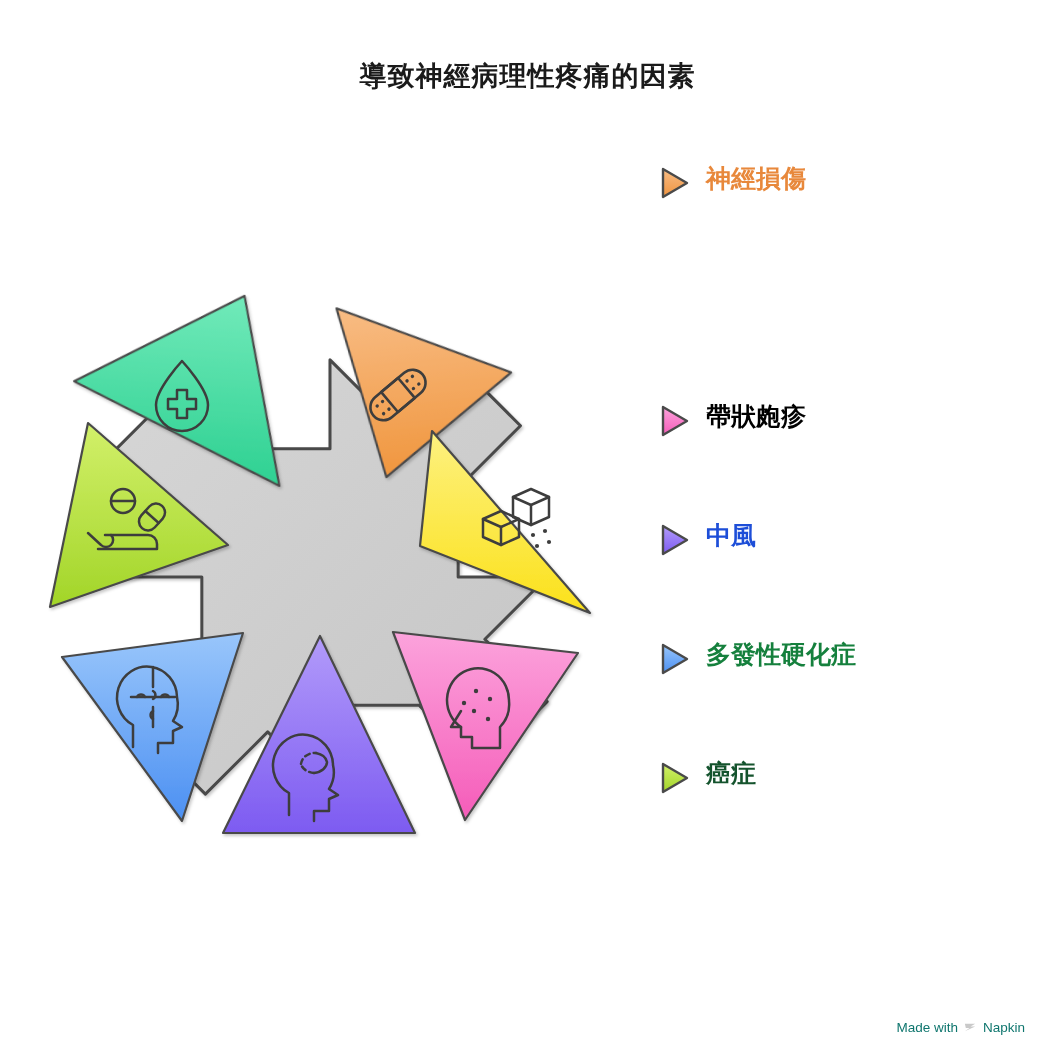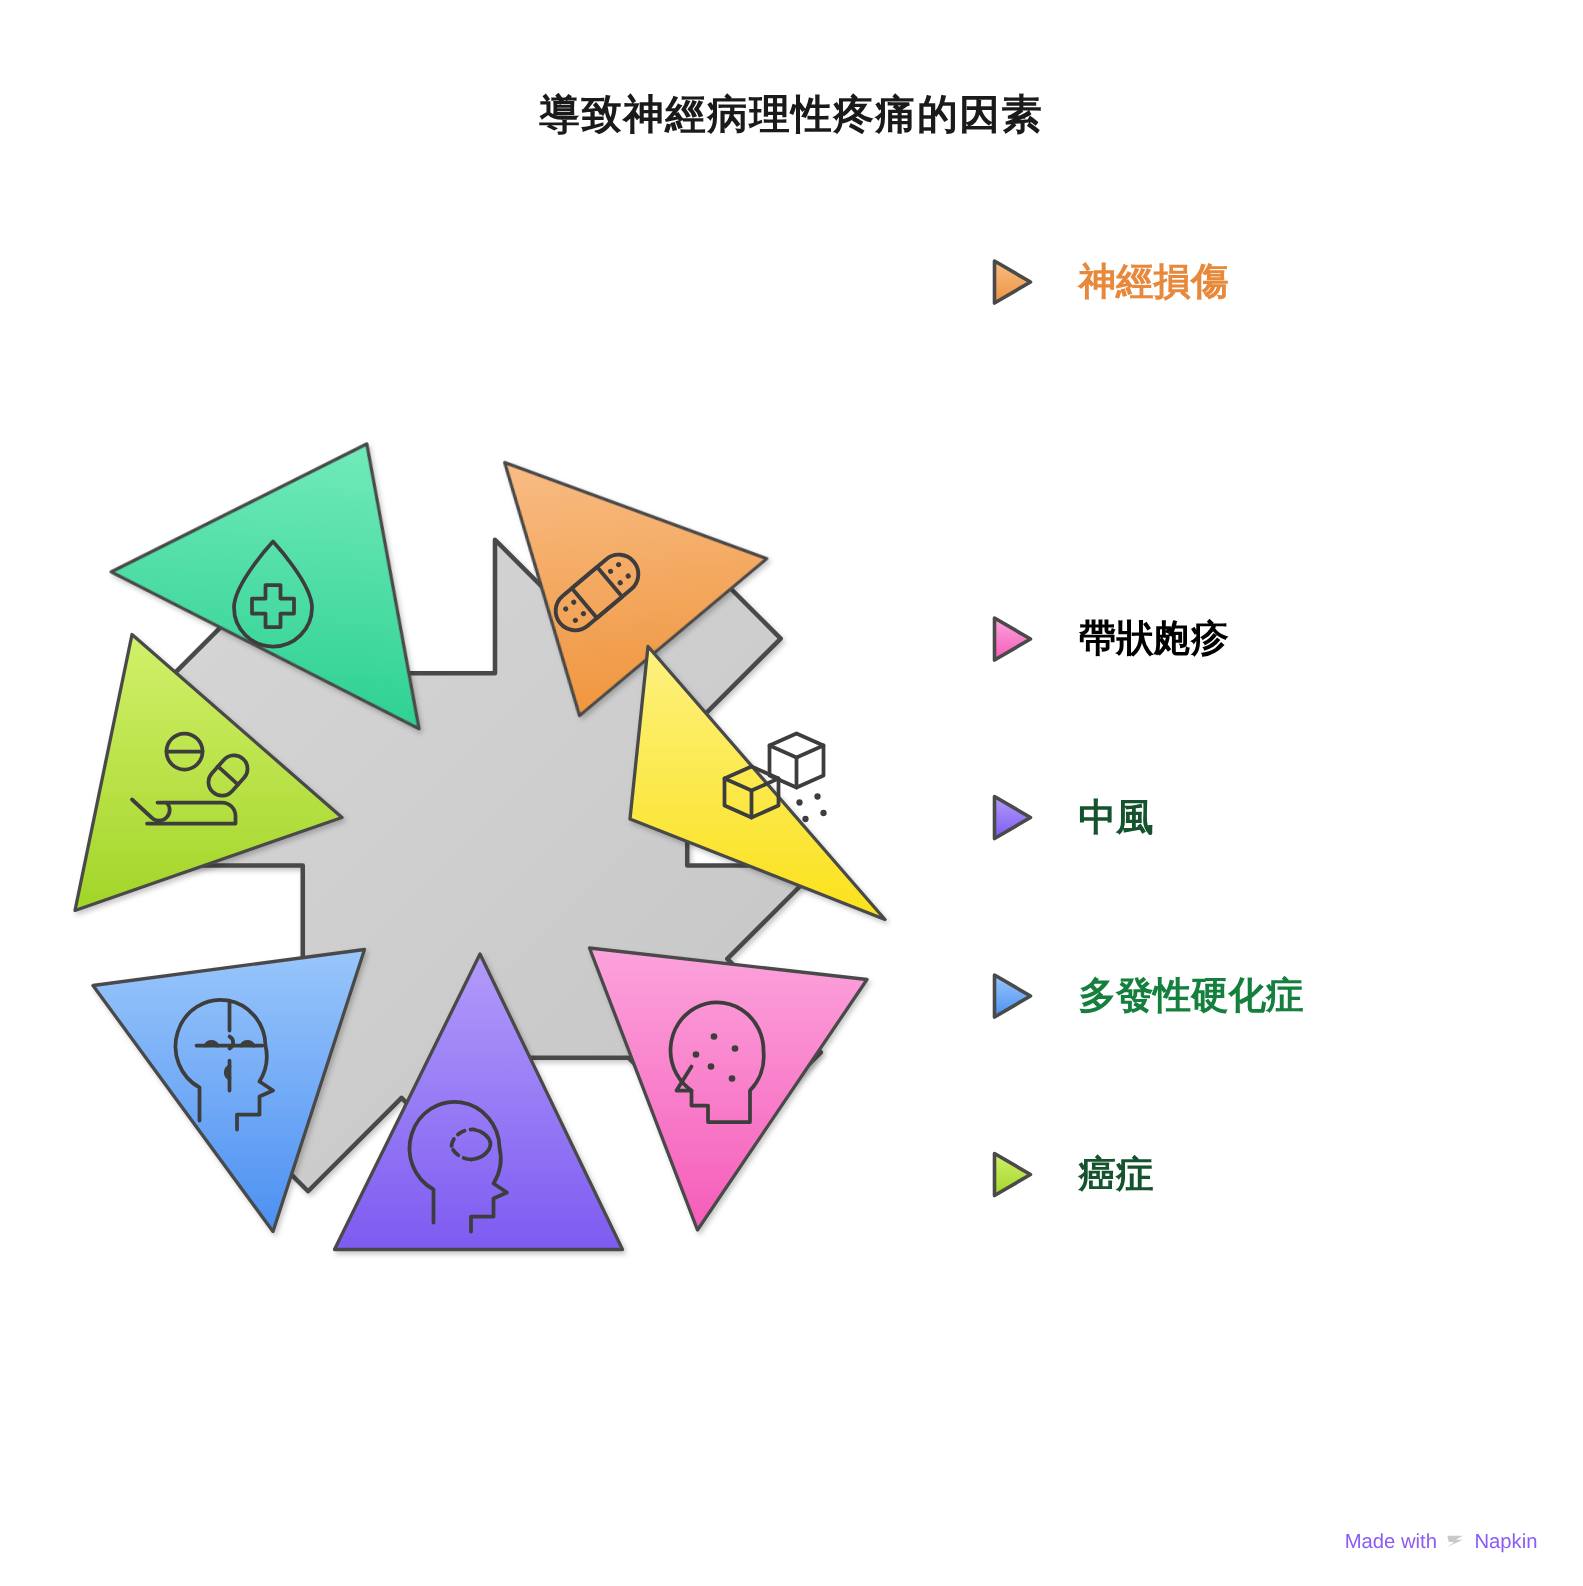--- a/index.html
+++ b/index.html
@@ -41,23 +41,21 @@
     left: 660px;
     top: 148px;
     width: 390px;
     height: 800px;
   }
 
   .legend-row {
     position: absolute;
     left: 0;
     display: flex;
-    align-items: center;
     height: 44px;
-    gap: 13px;
   }
 
   .legend-marker {
     width: 30px;
     height: 34px;
     margin-right: 16px;
     flex: 0 0 auto;
     display: block;
   }
 
@@ -68,21 +66,21 @@
     line-height: 1;
   }
 
   #watermark {
     position: absolute;
     right: 30px;
     bottom: 22px;
     display: flex;
     align-items: center;
     gap: 5px;
-    color: #8b5cf6;
+    color: #0f766e;
     font-size: 13.5px;
   }
   #watermark .wm-logo {
     display: inline-block;
     width: 15px;
     height: 15px;
   }
 </style>
 </head>
 <body>
@@ -301,21 +299,21 @@
   <div class="legend-row" style="top:375px">
     <svg class="legend-marker" viewBox="0 0 30 34">
       <defs>
           <linearGradient id="lg3" x1="0" y1="0" x2="0" y2="1">
         <stop offset="0%" stop-color="#B29BFA"></stop>
             <stop offset="100%" stop-color="#7D5BF1"></stop>
       </linearGradient>
         </defs>
       <path d="M 3 3 L 27 17 L 3 31 Z" fill="url(#lg3)" stroke="#4a4a4a" stroke-width="2.4" stroke-linejoin="round"></path>
     </svg>
-    <span class="legend-label" style="color:#14532d">中風</span>
+    <span class="legend-label" style="color:#1d4ed8">中風</span>
   </div>
 
   <div class="legend-row" style="top:494px">
     <svg class="legend-marker" viewBox="0 0 30 34">
       <defs>
           <linearGradient id="lg4" x1="0" y1="0" x2="0" y2="1">
         <stop offset="0%" stop-color="#99C6FB"></stop>
             <stop offset="100%" stop-color="#4C90F2"></stop>
       </linearGradient>
         </defs>

